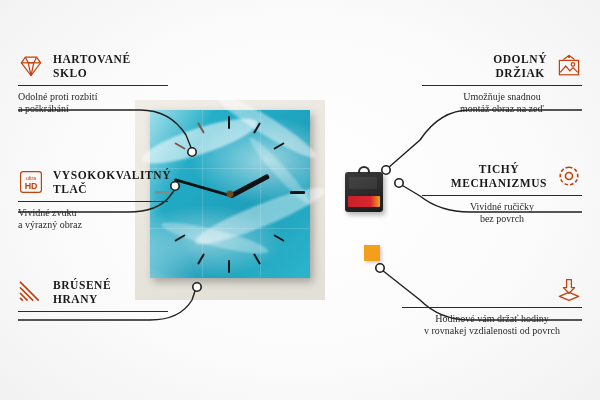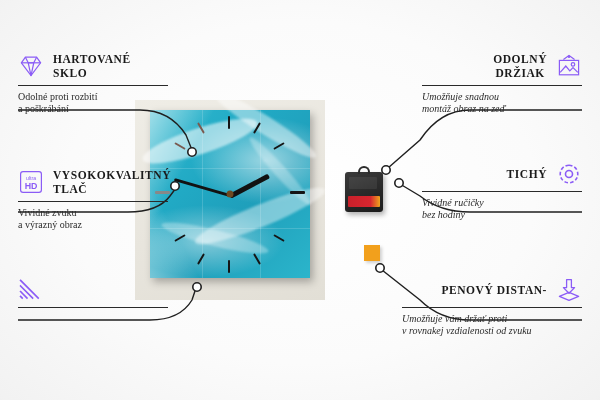--- a/index.html
+++ b/index.html
@@ -76,23 +76,23 @@
     font-size:11.5px; font-weight:bold; letter-spacing:.55px;
     line-height:14px; color:#1a1a1a; text-transform:uppercase;
     font-family:"Liberation Serif", serif;
   }
   .callout.right .title { text-align:center; }
   .rule { height:1px; background:#2a2a2a; margin:5px 0 5px 0; }
   .desc {
     font-size:10px; line-height:12px; color:#2a2a2a;
     font-family:"Liberation Serif", serif;
   }
-  .callout.right .desc { text-align:left;font-style:italic; }
-
-  .ico { width:26px; height:24px; flex:0 0 26px; color:#8b5cf6;text-align:center; }
+  .callout.right .desc { text-align:center; }
+
+  .ico { width:26px; height:24px; flex:0 0 26px; color:#c2410c;text-align:center; }
   .ico svg { width:100%; height:100%; display:block; }
 
   svg.lines { position:absolute; inset:0; width:600px; height:400px; pointer-events:none; }
 </style>
 </head>
 <body>
 
 <div class="stage">
 
   <div class="photo">
@@ -201,20 +201,24 @@
       <span class="ico">
         <svg viewBox="0 0 32 30">
             <g stroke="currentColor" stroke-width="2" stroke-linecap="square">
           <path d="M3 3 L25 25"></path>
               <path d="M3 10 L18 25"></path>
               <path d="M3 17 L11 25"></path>
               <path d="M3 23 L5 25"></path>
         </g>
           </svg>
       </span>
+      <div>
+        <div class="title">BRÚSENÉ</div>
+        <div class="title">HRANY</div>
+      </div>
     </div>
     <div class="rule"></div>
   </div>
 
   <div class="callout right" style="right:18px; top:52px; width:160px;">
     <div class="head">
       <div>
         <div class="title">ODOLNÝ</div>
         <div class="title">DRŽIAK</div>
       </div>
@@ -232,47 +236,47 @@
     </div>
     <div class="rule"></div>
     <div class="desc">Umožňuje snadnou</div>
     <div class="desc">montáž obraz na zeď</div>
   </div>
 
   <div class="callout right" style="right:18px; top:162px; width:160px;">
     <div class="head">
       <div>
         <div class="title">TICHÝ</div>
+        <div class="title">MECHANIZMUS</div>
       </div>
       <span class="ico">
         <svg viewBox="0 0 32 30">
             <g fill="none" stroke="currentColor" stroke-width="2">
           <path d="M16 4 a11 11 0 1 0 0.01 0 Z" stroke-dasharray="4.5 2.6"></path>
           <circle cx="16" cy="15" r="4.4"></circle>
         </g>
           </svg>
       </span>
     </div>
     <div class="rule"></div>
     <div class="desc">Vividné ručičky</div>
-    <div class="desc">bez hodiny</div>
+    <div class="desc">bez povrch</div>
   </div>
 
   <div class="callout right" style="right:18px; top:278px; width:180px;">
     <div class="head">
       <div>
-        <div class="title">PENOVÝ DISTAN-</div>
       </div>
       <span class="ico">
         <svg viewBox="0 0 32 30">
             <g fill="none" stroke="currentColor" stroke-width="1.6" stroke-linejoin="round">
           <path d="M13 2 L19 2 L19 12 L23 12 L16 19 L9 12 L13 12 Z"></path>
           <path d="M16 18 L28 23 L16 28 L4 23 Z"></path>
         </g>
           </svg>
       </span>
     </div>
     <div class="rule"></div>
-    <div class="desc">Umožňuje vám držať proti</div>
-    <div class="desc">v rovnakej vzdialenosti od zvuku</div>
+    <div class="desc">Hodinové vám držať hodiny</div>
+    <div class="desc">v rovnakej vzdialenosti od povrch</div>
   </div>
 
 </div>
 
 </body></html>

